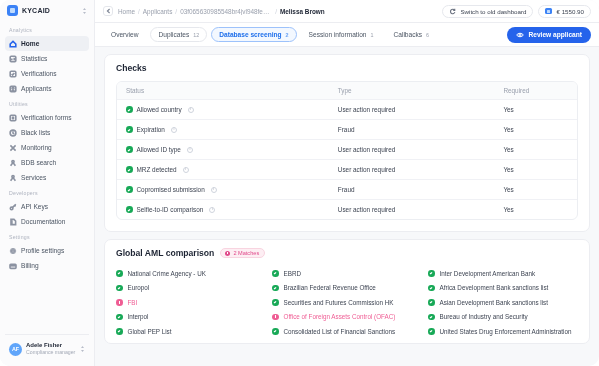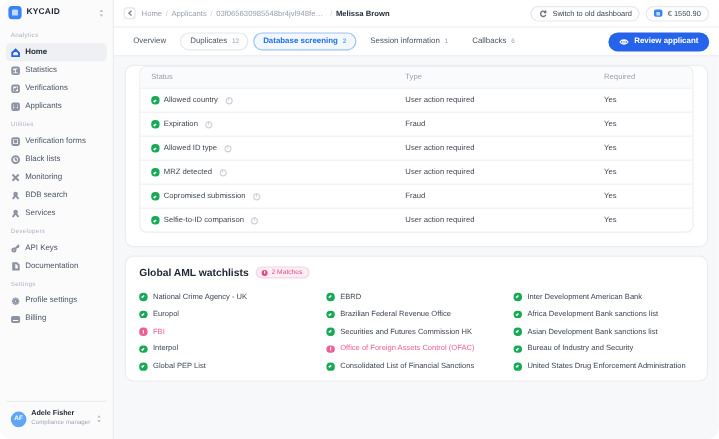--- a/index.html
+++ b/index.html
@@ -420,20 +420,23 @@
               <circle cx="6" cy="6" r="1.6"></circle>
             </svg>
         </span>
         <span>Review applicant</span>
       </span>
     </div>
 
     <div class="content">
 
       <section class="card">
+        <div class="card-head">
+          <span class="card-title">Checks</span>
+        </div>
         <div class="tbl">
           <div class="tbl-head">
             <span class="c-status th">Status</span>
             <span class="c-type th">Type</span>
             <span class="c-req th">Required</span>
           </div>
           <div id="check-rows">
               <div class="tbl-row">
                 <span class="c-status">
                   <span class="chk">
@@ -511,21 +514,21 @@
                 </span>
                 <span class="c-type td">User action required</span>
                 <span class="c-req td">Yes</span>
               </div>
             </div>
         </div>
       </section>
 
       <section class="card">
         <div class="card-head">
-          <span class="card-title">Global AML watchlists</span>
+          <span class="card-title">Global AML comparison</span>
           <span class="match-badge">
             <span class="dot-alert">
                 <i></i>
               </span>
             <span>2 Matches</span>
           </span>
         </div>
         <div class="wl-grid" id="wl-grid">
             <div class="wl-col">
               <div class="wl-item">

